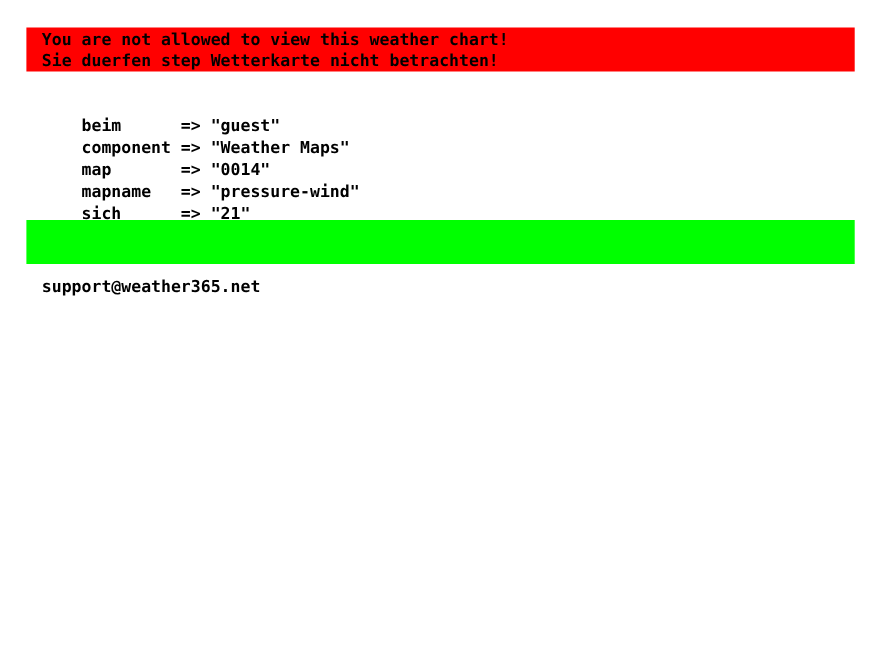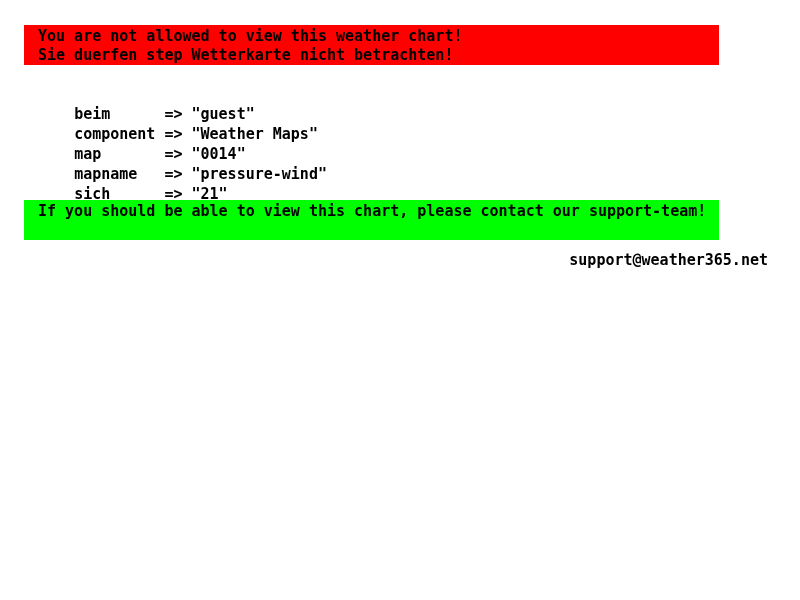--- a/index.html
+++ b/index.html
@@ -12,21 +12,21 @@
     background: #ffffff;
     font-family: "DejaVu Sans Mono", "Liberation Mono", monospace;
     font-weight: bold;
     font-size: 15px;
     color: #000000;
     overflow: hidden;
   }
   .banner {
     box-sizing: border-box;
     margin-left: 24px;
-    width: 695px;
+    width: 753px;
     height: 40px;
     padding: 2px 0 0 14px;
   }
   .banner-red {
     margin-top: 25px;
     background: #ff0000;
   }
   .banner-green {
     margin-top: 16px;
     background: #00ff00;
@@ -45,21 +45,21 @@
   }
   .param-key {
     display: inline-block;
     width: 10ch;
   }
   .param-value {
     margin-left: 1ch;
   }
   .footer {
     display: flex;
-    justify-content: flex-end;
+    justify-content: flex-start;
     margin: 10px 32px 0 38px;
     line-height: 20px;
     white-space: pre;
   }
 </style>
 </head>
 <body>
 
 <div class="banner banner-red">
   <div class="line">You are not allowed to view this weather chart!</div>
@@ -78,18 +78,17 @@
   </div>
   <div class="param-row">
     <span class="param-key">mapname</span><span class="param-arrow">=&gt;</span><span class="param-value">"pressure-wind"</span>
   </div>
   <div class="param-row">
     <span class="param-key">sich</span><span class="param-arrow">=&gt;</span><span class="param-value">"21"</span>
   </div>
 </div>
 
 <div class="banner banner-green">
-  <div class="line">If you should be able to view this chart, please contact our support-team!</div>
 </div>
 
 <div class="footer">
   <span>support@weather365.net</span>
 </div>
 
 </body></html>

